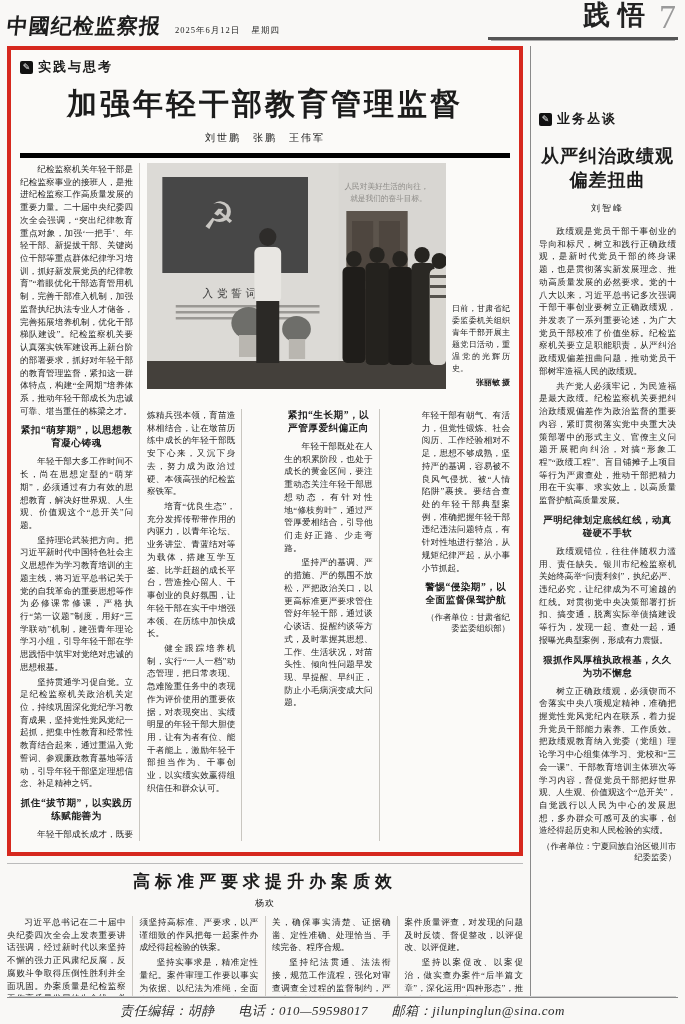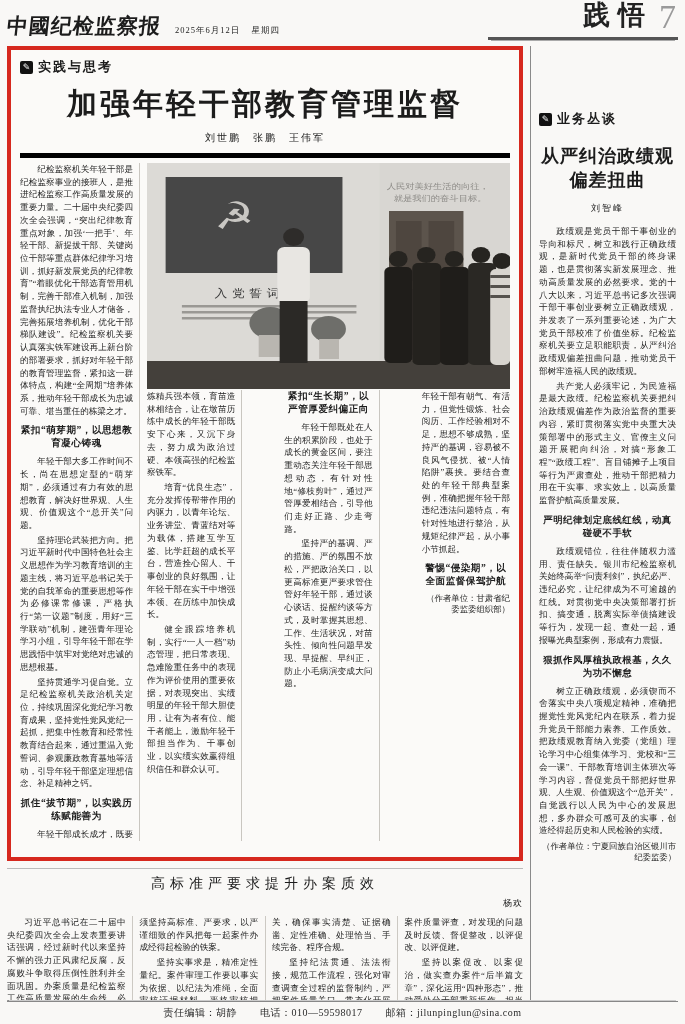--- a/index.html
+++ b/index.html
@@ -35,49 +35,50 @@
   .main-headline { text-align: center; font-size: 30px; font-weight: 900; letter-spacing: 3px; margin: 8px 0 6px; }
   .main-authors { text-align: center; font-size: 10px; letter-spacing: 2px; color: #222; margin-bottom: 8px; }
 
   .main-body { display: flex; height: 688px; border-top: 5px solid #000000; padding-top: 5px; }
   .col1 { width: 120px; border-right: 1px solid #c9c6c0; padding-right: 6px; overflow: hidden; }
   .right-block { flex: 1; padding-left: 7px; display: flex; flex-direction: column; overflow: hidden; }
   .photo-row { display: flex; height: 226px; }
   .photo-frame { flex: 1; background: #dad8d4; position: relative; overflow: hidden; }
   .caption-col { width: 64px; padding-left: 6px; font-size: 8px; line-height: 1.5; color: #222; display: flex; flex-direction: column; justify-content: flex-end; text-align: justify; }
   .caption-credit { text-align: right; font-weight: bold; margin-top: 2px; }
-  .text-row { flex: 1; display: flex; margin-top: 1px; overflow: hidden; gap: 36px; }
+  .text-row { flex: 1; display: flex; margin-top: 20px; overflow: hidden; gap: 36px; }
   .tcol { flex: 1; padding: 0 6px; border-right: 1px solid #c9c6c0; overflow: hidden; }
   .tcol:last-child { border-right: none; padding-right: 0; }
   .tcol:first-child { padding-left: 0; }
 
   p.body { font-size: 8.6px; line-height: 1.48; text-align: justify; text-indent: 2em; margin-bottom: 2px; color: #242424; }
   h4.sub { font-size: 9.6px; font-weight: bold; text-align: center; margin: 7px 0 5px; letter-spacing: 0.5px; }
   .byline-unit { font-size: 8.4px; text-align: right; margin-top: 4px; color: #242424; }
 
   
   .bottom-article { margin-top: 7px; border-top: 1px solid #bbb; padding-top: 6px; }
-  .bottom-headline { text-align: center; font-size: 14px; font-weight: 400; letter-spacing: 5px; }
-  .bottom-author { text-align: right; font-size: 9px; margin: 4px 0 6px; letter-spacing: 1px; }
+  .bottom-headline { text-align: center; font-size: 17px; font-weight: 700; letter-spacing: 5px; }
+  .bottom-author { text-align: center; font-size: 9px; margin: 4px 0 6px; letter-spacing: 1px; }
   .bottom-cols { column-count: 4; column-gap: 14px; column-rule: 1px solid #ccc9c3; height: 96px; overflow: hidden; }
 
   
   .sb-kicker { display: flex; align-items: center; gap: 5px; margin-top: 64px; justify-content: flex-start; }
   .sb-headline { font-size: 18px; font-weight: 900; text-align: center; letter-spacing: 1px; margin: 16px 0 10px; }
   .sb-author { text-align: center; font-size: 9px; margin-bottom: 10px; letter-spacing: 2px; }
   .sb-body { flex: 1; overflow: hidden; }
   .sb-body p.body { font-size: 8.6px; }
   .sb-body h4.sub { font-size: 9.4px; }
 
   
   .footer {
     position: absolute; left: 7px; right: 7px; bottom: 4px;
     border-top: 1px solid #888; box-shadow: 0 -3px 0 -2px #ccc;
-    padding-top: 4px; text-align: center; font-size: 10px; color: #2a2a2a; letter-spacing: 0.5px;
+    padding-top: 4px; text-align: center; font-size: 13px; color: #2a2a2a; letter-spacing: 0.5px;
     background: #f9f8f6;
+    font-style: italic;
   }
   .footer span { margin: 0 10px; }
 
   
   svg .ph-label { font-family: "Liberation Serif", serif; }
 </style>
 </head>
 <body>
 
 <div class="page">
@@ -163,20 +164,24 @@
                     <circle cx="287" cy="92" r="8" fill="#262420"></circle>
                       <rect x="276" y="100" width="24" height="102" rx="5" fill="#2a2824"></rect>
                     <circle cx="305" cy="98" r="8" fill="#262420"></circle>
                       <rect x="295" y="106" width="17" height="96" rx="5" fill="#d8d5cf"></rect>
                     <rect x="295" y="112" width="17" height="3" fill="#55524d"></rect>
                       <rect x="295" y="122" width="17" height="3" fill="#55524d"></rect>
                       <rect x="295" y="132" width="17" height="3" fill="#55524d"></rect>
                   </g>
                 </svg>
               </div>
+              <div class="caption-col">
+                <div>日前，甘肃省纪委监委机关组织青年干部开展主题党日活动，重温党的光辉历史。</div>
+                <div class="caption-credit">张丽敏 摄</div>
+              </div>
             </div>
 
             <div class="text-row">
               <div class="tcol">
                 <p class="body" style="text-indent:0">炼精兵强本领，育苗造林相结合，让在墩苗历练中成长的年轻干部既安下心来，又沉下身去，努力成为政治过硬、本领高强的纪检监察铁军。</p>
                 <p class="body">培育“优良生态”，充分发挥传帮带作用的内驱力，以青年论坛、业务讲堂、青蓝结对等为载体，搭建互学互鉴、比学赶超的成长平台，营造拴心留人、干事创业的良好氛围，让年轻干部在实干中增强本领、在历练中加快成长。</p>
                 <p class="body">健全跟踪培养机制，实行“一人一档”动态管理，把日常表现、急难险重任务中的表现作为评价使用的重要依据，对表现突出、实绩明显的年轻干部大胆使用，让有为者有位、能干者能上，激励年轻干部担当作为、干事创业，以实绩实效赢得组织信任和群众认可。</p>
               </div>
               <div class="tcol">
                 <h4 class="sub" style="margin-top:0">紧扣“生长期”，以严管厚爱纠偏正向</h4>

